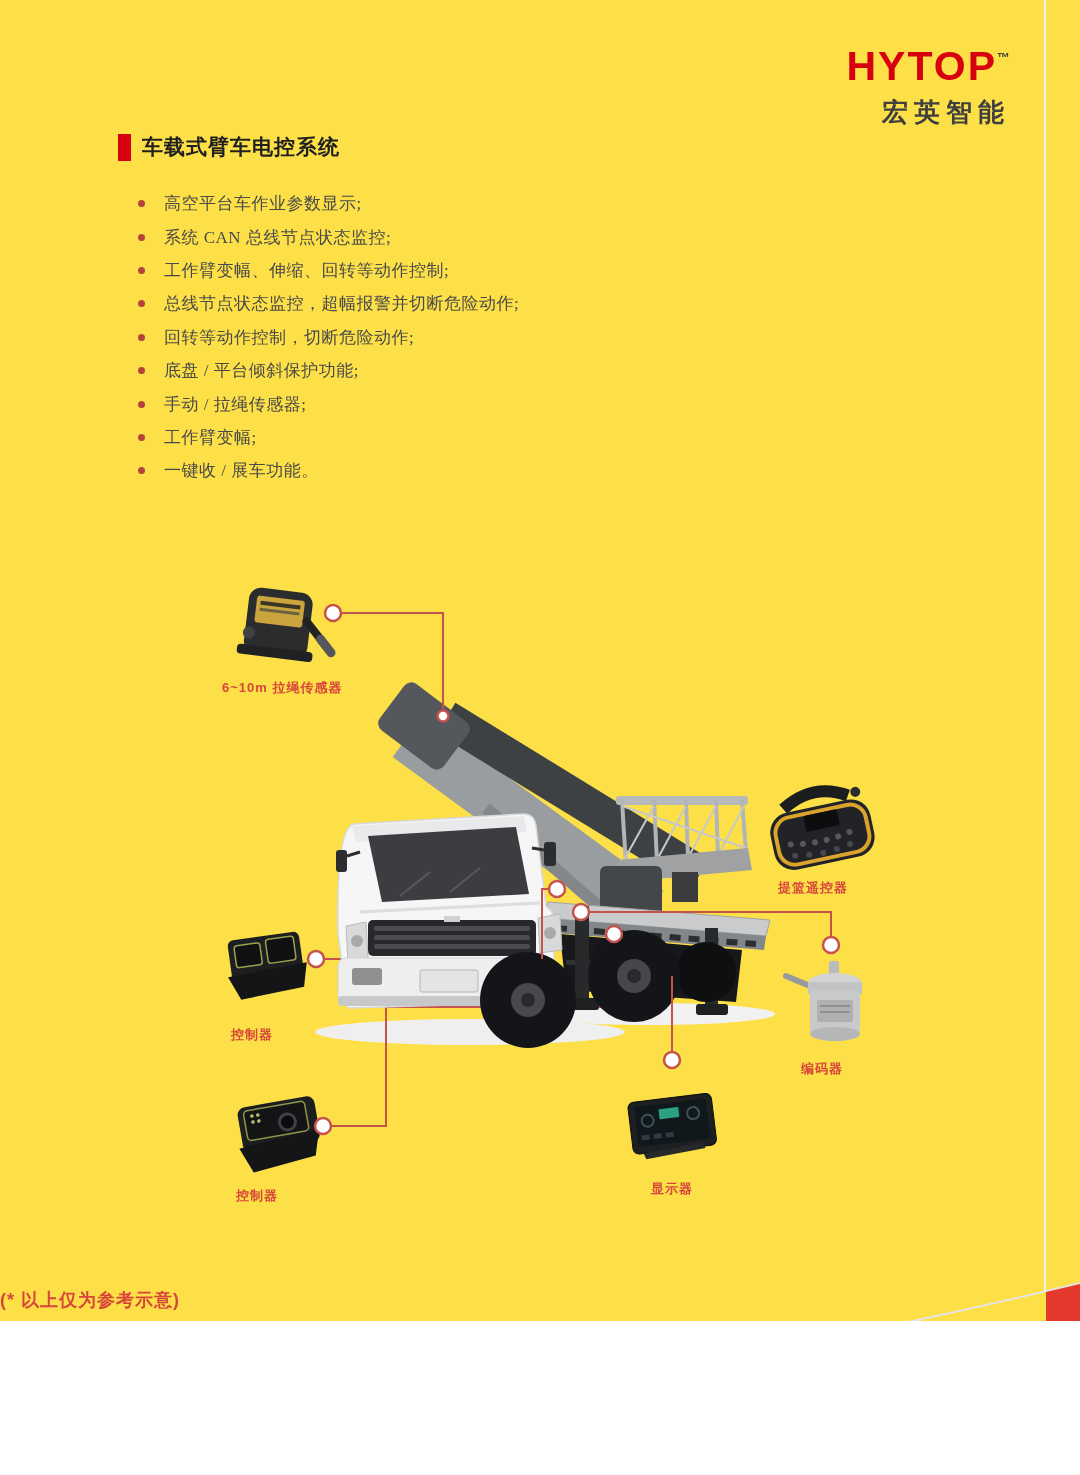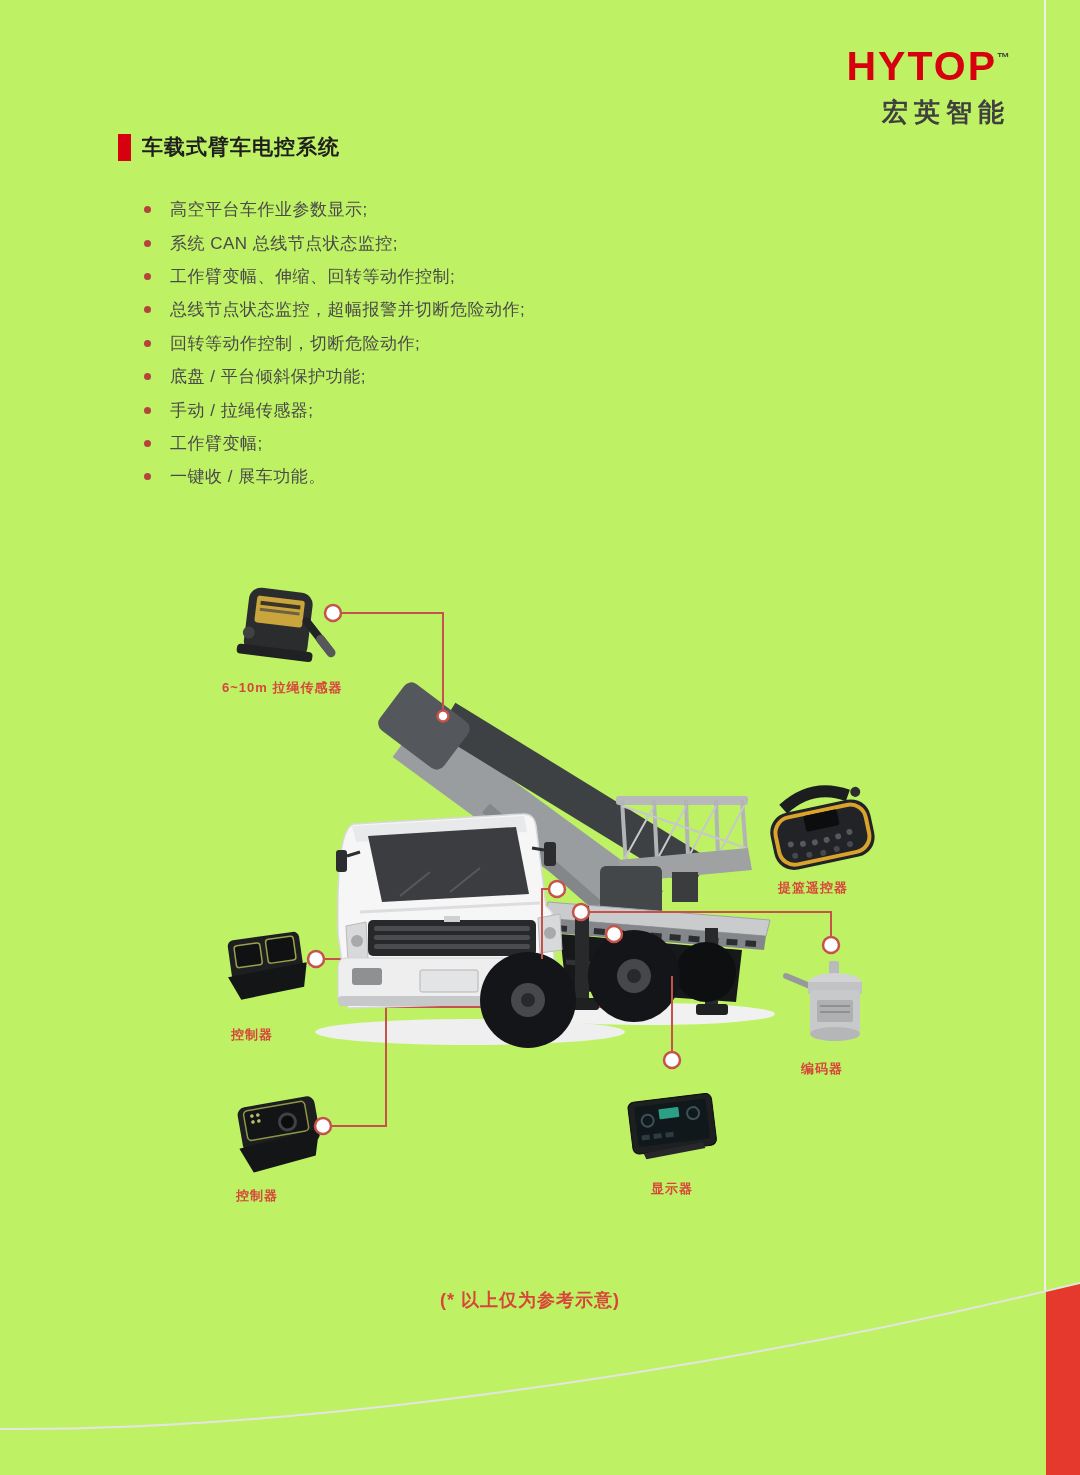--- a/index.html
+++ b/index.html
@@ -1,19 +1,19 @@
 <!DOCTYPE html>
 <html style="--brand-red: #d7000f; --logo-text: #3f3f3f; --title-text: #1f1f1f; --body-text: #4a4a4a; --bullet-red: #b5433c; --label-red: #d8463b; --connector-red: #c5534c; --corner-red: #e6392d; --curve-gray: #e4e4e4;"><head>
 <meta charset="utf-8">
 <style>
   html,body{margin:0;padding:0;background:#ffffff;}
   .page{
     position:relative;
-    width:1080px;height:1475px;
-    background:#bef264;
+    width:1080px;height:1321px;
+    background:#fde047;
     overflow:hidden;
     font-family:"Liberation Sans", sans-serif;
   }
   .abs{position:absolute;}
 
   
   .logo{position:absolute;top:46px;right:70px;text-align:right;line-height:1;}
   .logo .brand{
     font-size:41px;font-weight:800;letter-spacing:2px;
     color:var(--brand-red,#d7000f);
@@ -23,39 +23,39 @@
     margin-top:12px;
     font-size:26px;font-weight:700;color:var(--logo-text,#3f3f3f);letter-spacing:6px;
   }
 
   
   .title-row{position:absolute;left:118px;top:133px;display:flex;align-items:center;}
   .title-block{width:13px;height:27px;background:var(--brand-red,#d7000f);margin-right:11px;}
   .title-text{font-size:21px;font-weight:700;color:var(--title-text,#1f1f1f);letter-spacing:1px;}
 
   
-  .features{position:absolute;left:137px;top:186px;margin:7px;padding:0;list-style:none;}
+  .features{position:absolute;left:137px;top:186px;margin:1px;padding:0;list-style:none;font-family:Liberation Serif, serif;}
   .features li{
     display:flex;align-items:center;height:33.4px;
     font-size:17px;color:var(--body-text,#4a4a4a);letter-spacing:0.5px;
   }
   .features .dot{
     width:7px;height:7px;border-radius:50%;
     background:var(--bullet-red,#b5433c);
     margin-right:19px;flex:0 0 auto;
   }
 
   
   .dlabel{
     position:absolute;
     font-size:13px;font-weight:700;color:var(--label-red,#d8463b);
     letter-spacing:1px;white-space:nowrap;line-height:1;
   }
   .note{
-    position:absolute;left:0;top:1288px;width:1060px;text-align:center;
+    position:absolute;left:0;top:1288px;width:1060px;
     font-size:18px;font-weight:700;color:var(--label-red,#d8463b);letter-spacing:1px;
   }
 
   svg{display:block;}
 </style>
 </head>
 <body>
 
 <div class="page">
 

